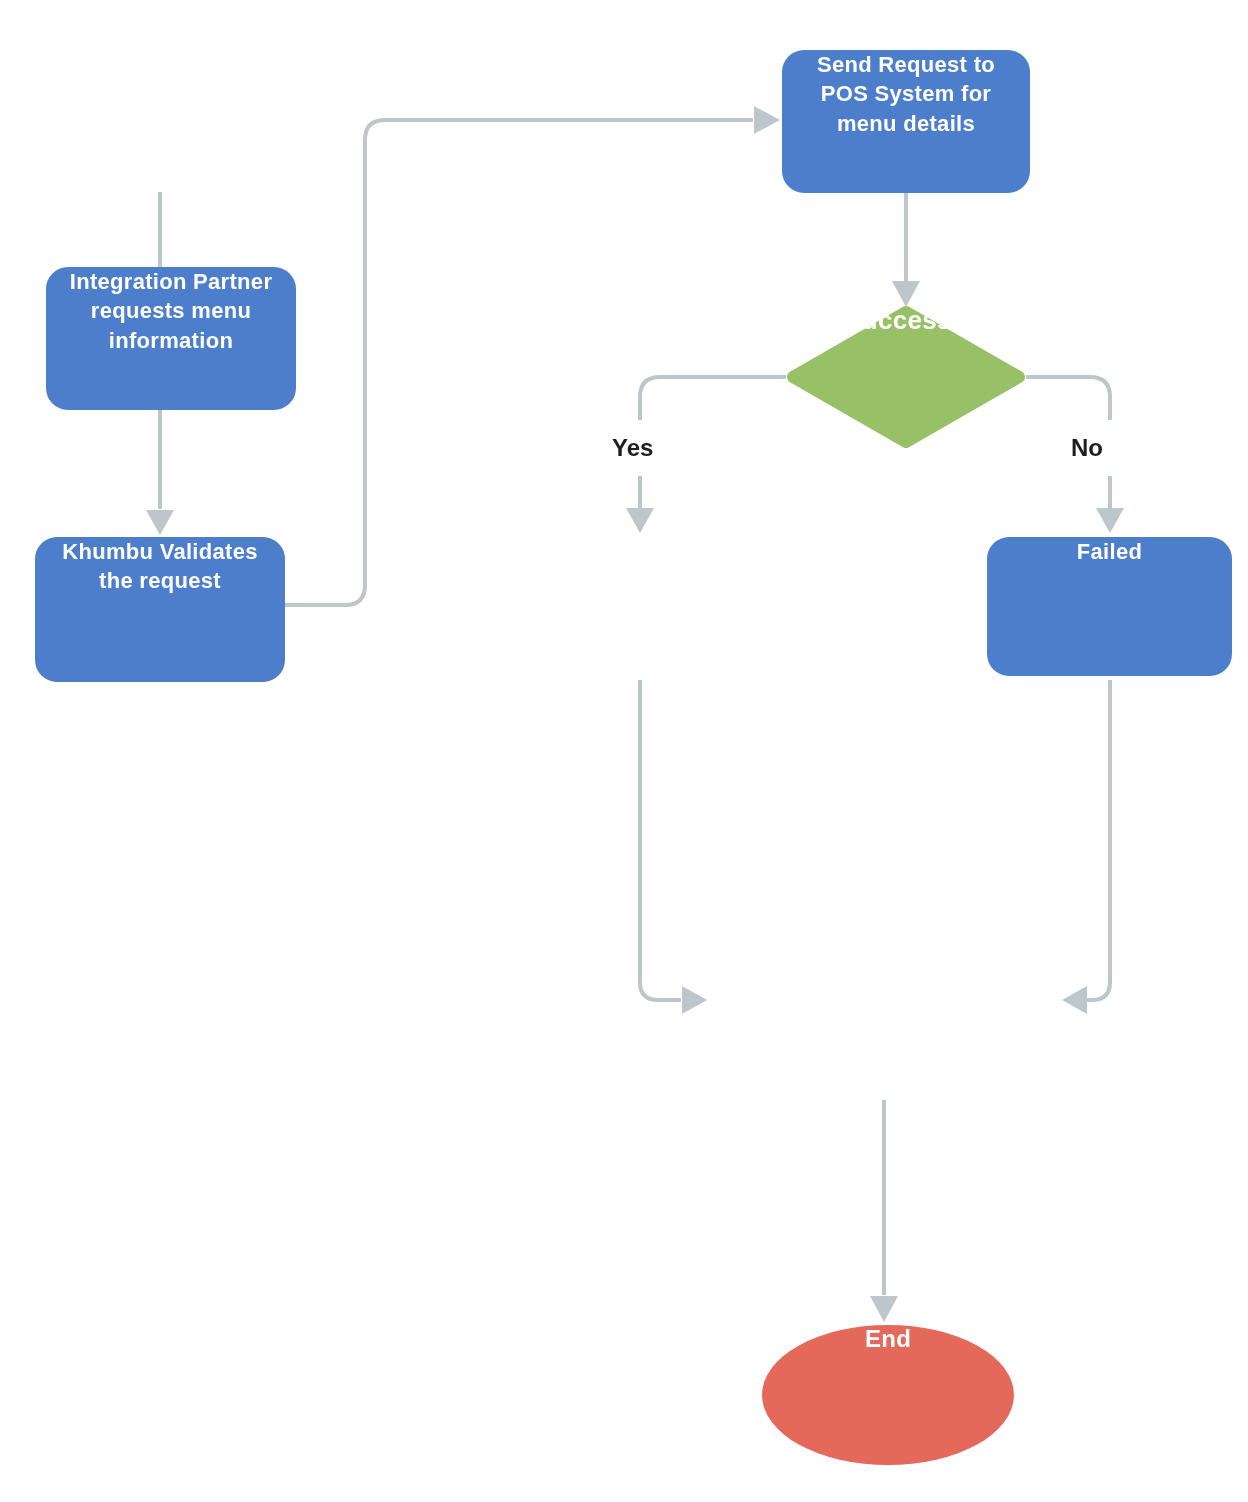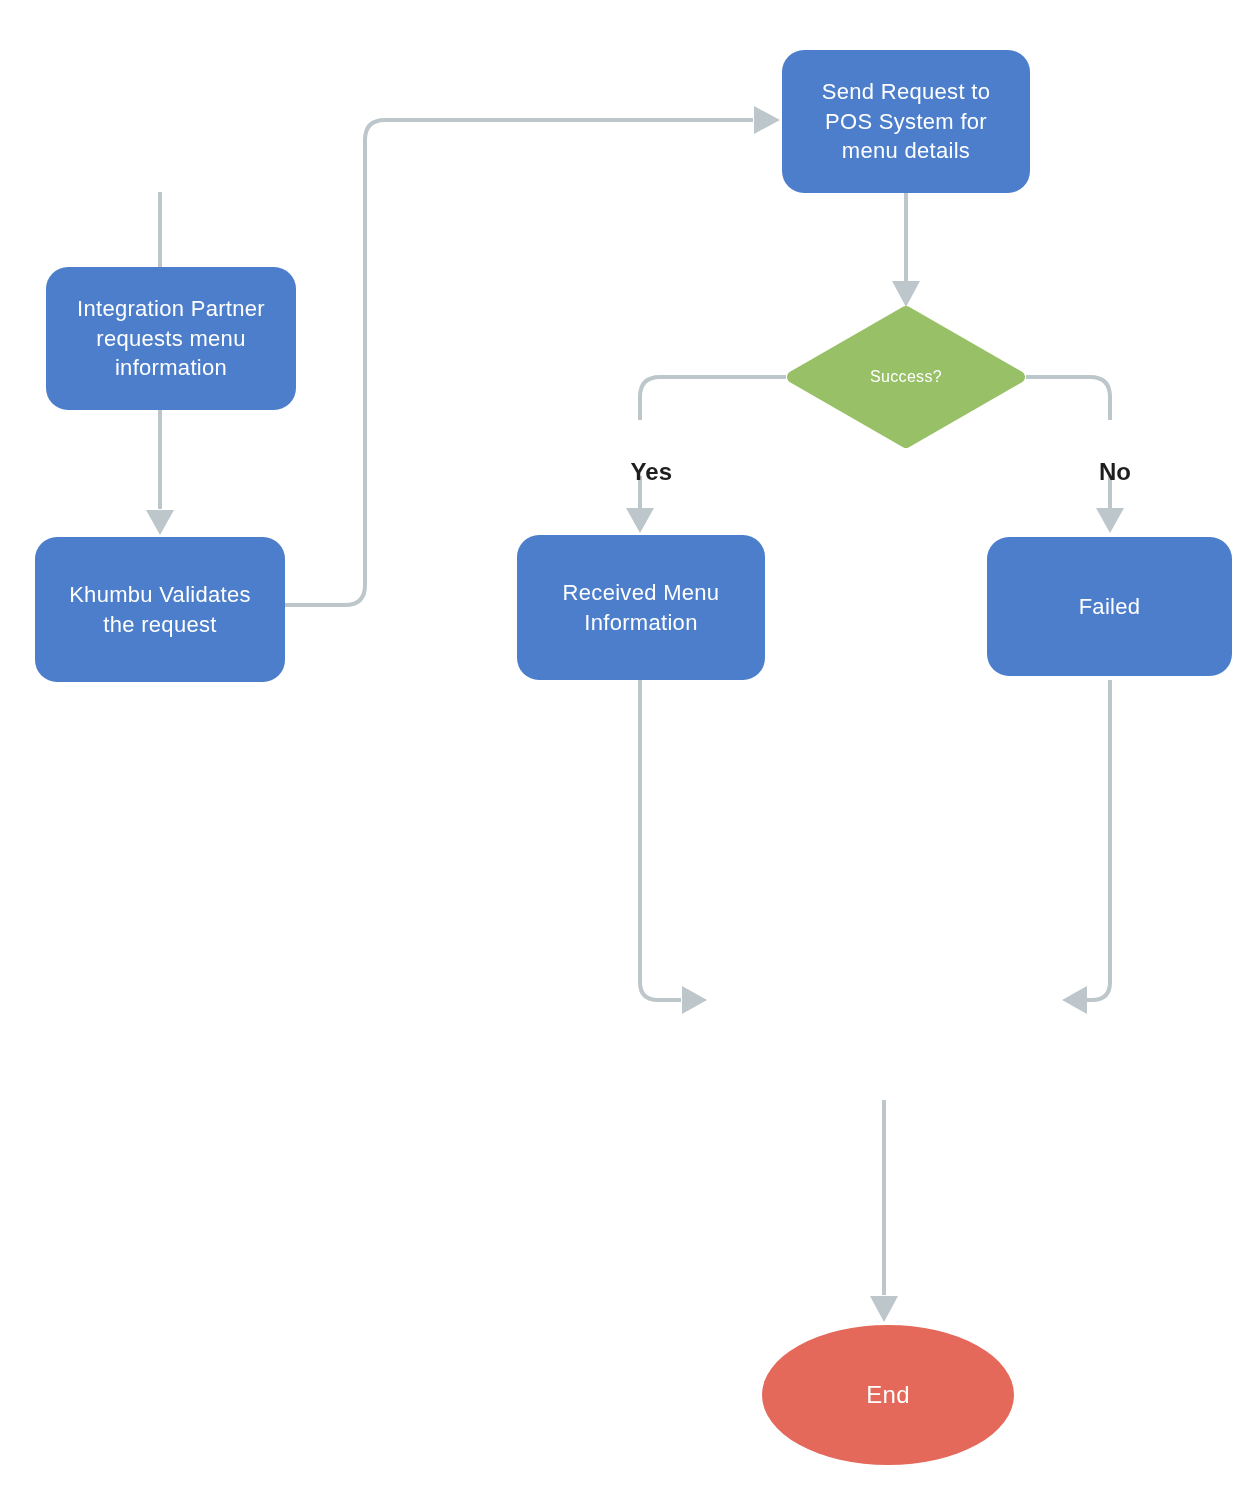--- a/index.html
+++ b/index.html
@@ -9,32 +9,32 @@
     --connector:#BDC6CB;
     --node-text:#FFFFFF;
     --edge-label-text:#1E1E1E;
     --background:#FFFFFF;
   }
   html,body{margin:0;padding:0;background:#fff;font-family:"Liberation Sans",sans-serif;}
   .canvas{position:relative;width:1248px;height:1502px;background:var(--background);overflow:hidden;}
   .connector-layer{position:absolute;left:0;top:0;}
   .connector-layer path{fill:none;stroke:var(--connector);stroke-width:4px;}
   .connector-layer polygon{fill:var(--connector);stroke:none;}
-  .node{position:absolute;display:flex;align-items:center;justify-content:center;
-        text-align:center;color:var(--node-text);font-weight:400;}
+  .node{position:absolute;display:flex;justify-content:center;
+        text-align:center;color:var(--node-text);font-weight:700;}
   .node .label{white-space:pre-line;letter-spacing:.3px;position:relative;}
   .process{background:var(--process-fill);border-radius:22px;font-size:22px;line-height:1.34;}
   .process.big{border-radius:28px;}
   .terminator{background:var(--terminator-fill);border-radius:50%;font-size:24px;}
-  .decision{background:transparent;font-size:16px;}
+  .decision{background:transparent;font-size:26px;}
   .decision svg{position:absolute;left:0;top:0;}
   .decision polygon{fill:var(--decision-fill);stroke:var(--decision-fill);
                     stroke-width:12px;stroke-linejoin:round;}
   .edge-label{position:absolute;color:var(--edge-label-text);font-size:24px;
-              font-weight:600;text-align:right;line-height:1.1;margin-top:24px;}
+              font-weight:600;text-align:left;line-height:1.1;}
 </style>
 </head>
 <body>
 
 <div class="canvas">
 
   <svg class="connector-layer" width="1248" height="1502" viewBox="0 0 1248 1502">
     <g>
       <path d="M160 192 V267"></path>
     </g>
@@ -96,24 +96,20 @@
     <svg width="240" height="144" viewBox="0 0 240 144">
       <polygon points="120,7 233,72 120,137 7,72"></polygon>
     </svg>
     <span class="label">Success?</span>
   </div>
 
   <div class="edge-label" style="left:612px;top:435px;width:60px">Yes</div>
 
   <div class="edge-label" style="left:1071px;top:435px;width:60px">No</div>
 
-  <div class="node process" style="left:517px;top:535px;width:248px;height:145px">
-    <span class="label">Received Menu
-Information</span>
-  </div>
 
   <div class="node process" style="left:987px;top:537px;width:245px;height:139px">
     <span class="label">Failed</span>
   </div>
 
 
   <div class="node terminator" style="left:762px;top:1325px;width:252px;height:140px">
     <span class="label">End</span>
   </div>
 

